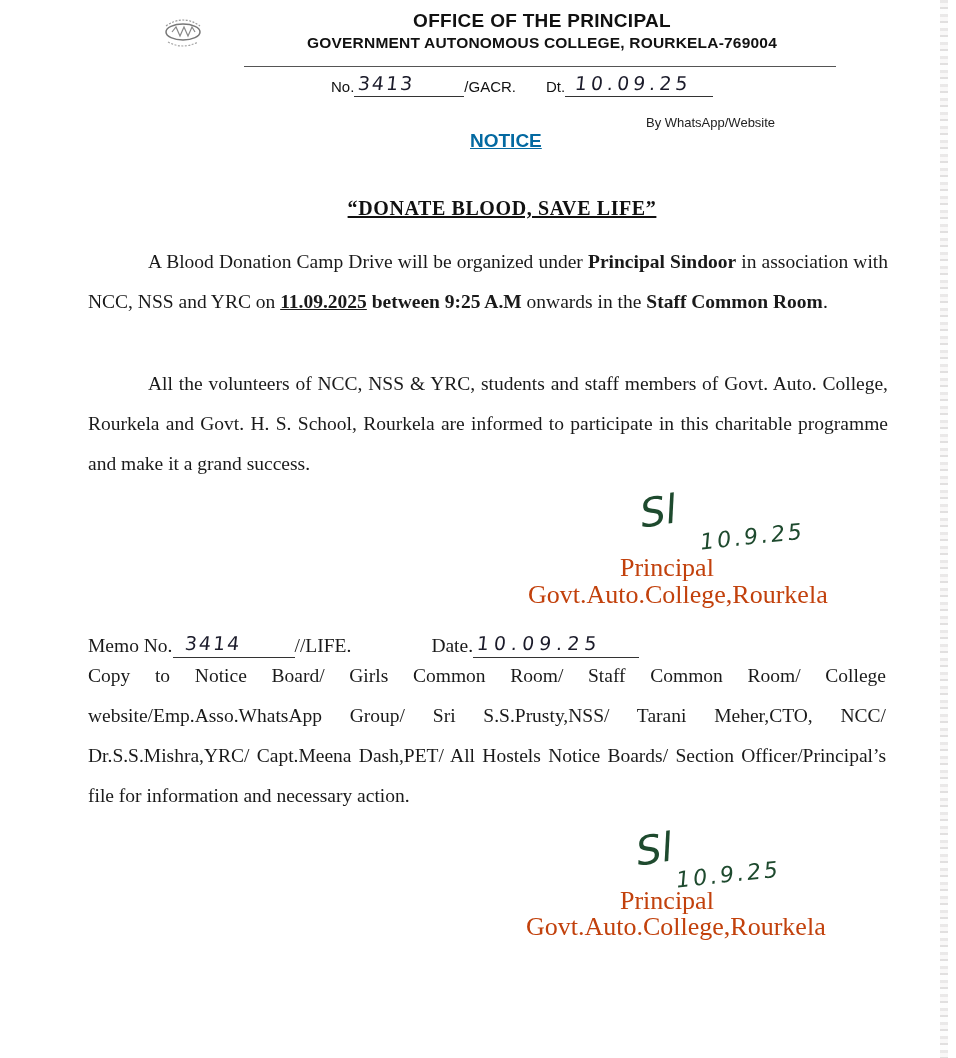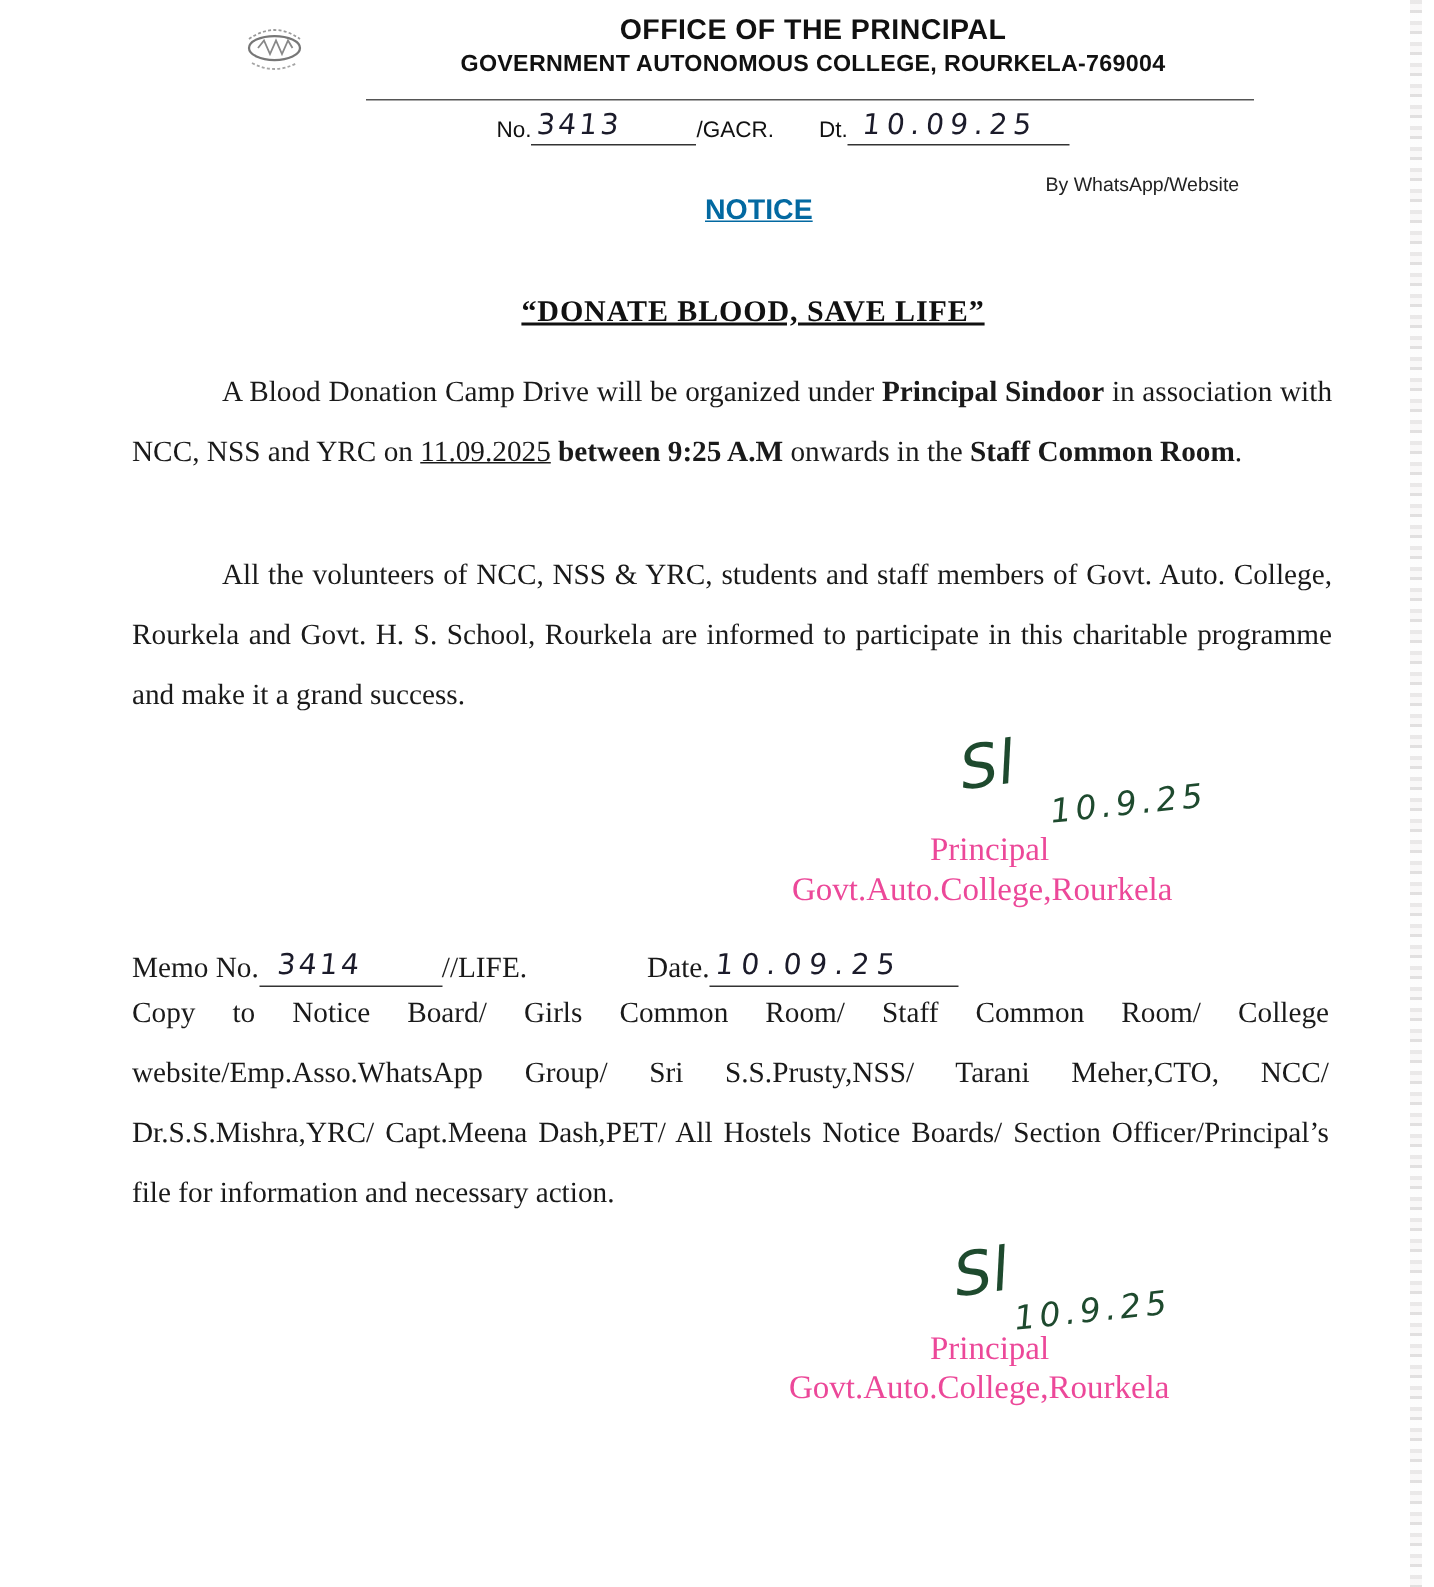--- a/index.html
+++ b/index.html
@@ -38,48 +38,48 @@
     .refline span { display: inline-block; vertical-align: baseline; }
     .blank {
       border-bottom: 1.2px solid #333; position: relative; text-align: left;
     }
     .hand {
       font-family: "DejaVu Sans", sans-serif; font-weight: normal; color: #1b1b2a;
       font-size: 19px; letter-spacing: 2px; transform: skewX(-6deg);
       display: inline-block; position: relative; top: -2px;
     }
     .via {
-      position: absolute; left: 697px; top: 115px;
+      position: absolute; left: 646px; top: 115px;
       font-family: "Liberation Sans", sans-serif; font-size: 13px; color: #222;
     }
     .notice {
       position: absolute; left: 470px; top: 130px;
       font-family: "Liberation Sans", sans-serif; font-size: 19px; font-weight: bold;
       text-decoration: underline; color: #0369a1;
     }
     .slogan {
       position: absolute; left: 0; width: 1004px; top: 197px; text-align: center;
       font-family: "Liberation Serif", serif; font-size: 20px; font-weight: bold;
       text-decoration: underline; letter-spacing: .6px; color: #111;
     }
     .para {
       position: absolute; left: 88px; width: 800px;
       font-size: 19.5px; line-height: 40px; text-align: justify; color: #1a1a1a;
     }
     .para .indent { display: inline-block; width: 60px; }
     .b { font-weight: bold; }
-    .bu { font-weight: normal; text-decoration: underline; margin-top: 42px; }
+    .bu { font-weight: bold; text-decoration: underline; margin-top: 42px; }
     .sig {
       position: absolute; font-family: "DejaVu Sans", sans-serif; color: #1e4a2e;
       font-style: italic;
     }
     .sigmark { font-size: 40px; transform: rotate(-8deg); display: inline-block; }
     .sigdate { font-size: 22px; letter-spacing: 3px; transform: rotate(-6deg); display: inline-block; }
     .desig {
-      position: absolute; font-size: 22px; color: #ec4899; text-align: right;
+      position: absolute; font-size: 26px; color: #c2410c; text-align: right;
     }
     .memo {
       position: absolute; left: 88px; top: 634px; font-size: 19.5px; white-space: nowrap;
     }
     .copy {
       position: absolute; left: 88px; top: 656px; width: 798px;
       font-size: 19.5px; line-height: 40px; text-align: justify; text-align-last: left;
     }
   </style>
 </head>

